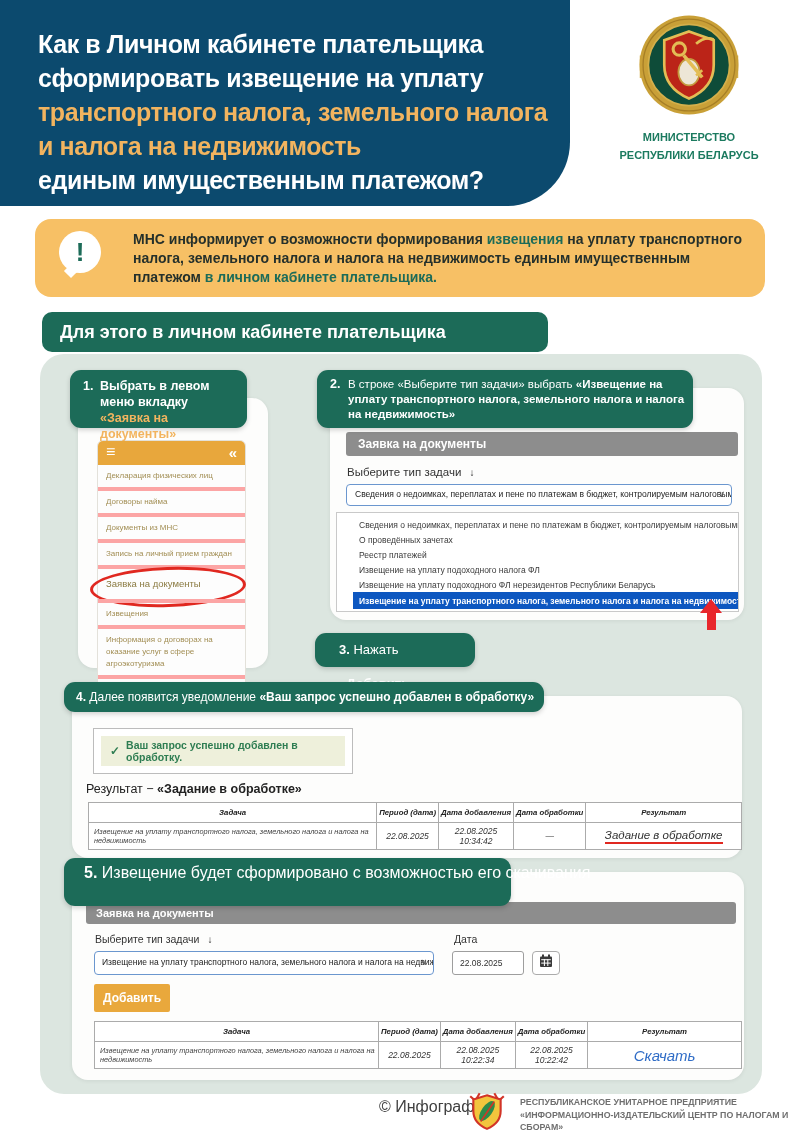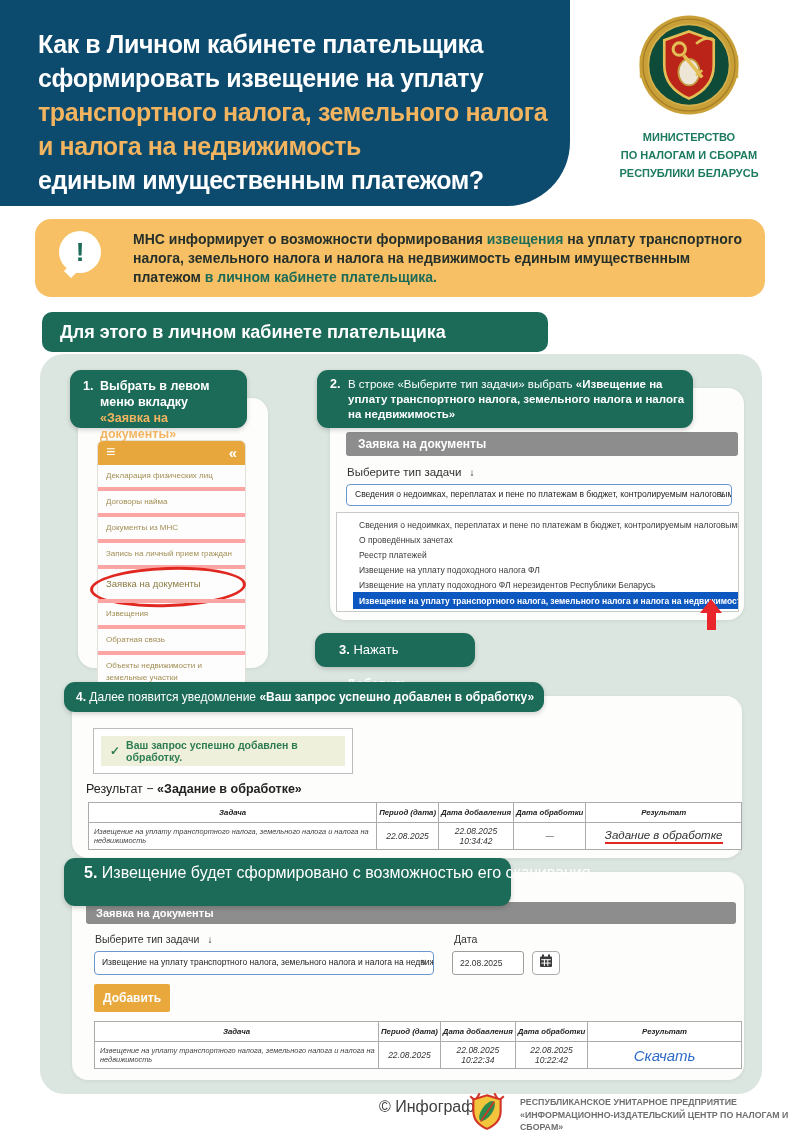--- a/index.html
+++ b/index.html
@@ -152,21 +152,20 @@
         <path d="M60 22 L88 32 V60 C88 79 76 91 60 98 C44 91 32 79 32 60 V32 Z" fill="#bb2418" stroke="#e3bd55" stroke-width="3"></path>
         <ellipse cx="60" cy="68" rx="12" ry="15" fill="#ede6d6" stroke="#c49a3f" stroke-width="2"></ellipse>
         <circle cx="49" cy="42" r="7" fill="none" stroke="#e3bd55" stroke-width="3.5"></circle>
         <line x1="54" y1="49" x2="75" y2="74" stroke="#e3bd55" stroke-width="4"></line>
         <line x1="68" y1="72" x2="75" y2="66" stroke="#e3bd55" stroke-width="3"></line>
         <path d="M68 36 q10 -9 20 -5" stroke="#e3bd55" fill="none" stroke-width="3"></path>
       </svg>
     </span>
     <div class="ministry">
       <div>МИНИСТЕРСТВО</div>
-      <div>ПО НАЛОГАМ И СБОРАМ</div>
       <div>РЕСПУБЛИКИ БЕЛАРУСЬ</div>
     </div>
   </div>
 
   <div class="abs info-box">
     <div class="abs excl">
       <span>!</span>
     </div>
     <div class="abs info-text"><span>МНС информирует о возможности формирования </span><span class="hl">извещения</span><span> на уплату транспортного налога, земельного налога и налога на недвижимость единым имущественным платежом </span><span class="hl">в личном кабинете плательщика.</span></div>
   </div>
@@ -191,20 +190,21 @@
       <ul class="sb-menu">
         <li>Декларация физических лиц</li>
         <li>Договоры найма</li>
         <li>Документы из МНС</li>
         <li>Запись на личный прием граждан</li>
         <li class="circled">
           <span>Заявка на документы</span>
           <span class="red-ellipse"></span>
         </li>
         <li>Извещения</li>
+        <li>Информация о договорах на оказание услуг в сфере агроэкотуризма</li>
         <li>Обратная связь</li>
         <li>Объекты недвижимости и земельные участки</li>
       </ul>
     </div>
   </div>
 
   <div class="abs step-note note2">
     <span class="step-num">2.</span>
     <span>В строке «Выберите тип задачи» выбрать </span><span class="bold">«Извещение на уплату транспортного налога, земельного налога и налога на недвижимость»</span>
   </div>

